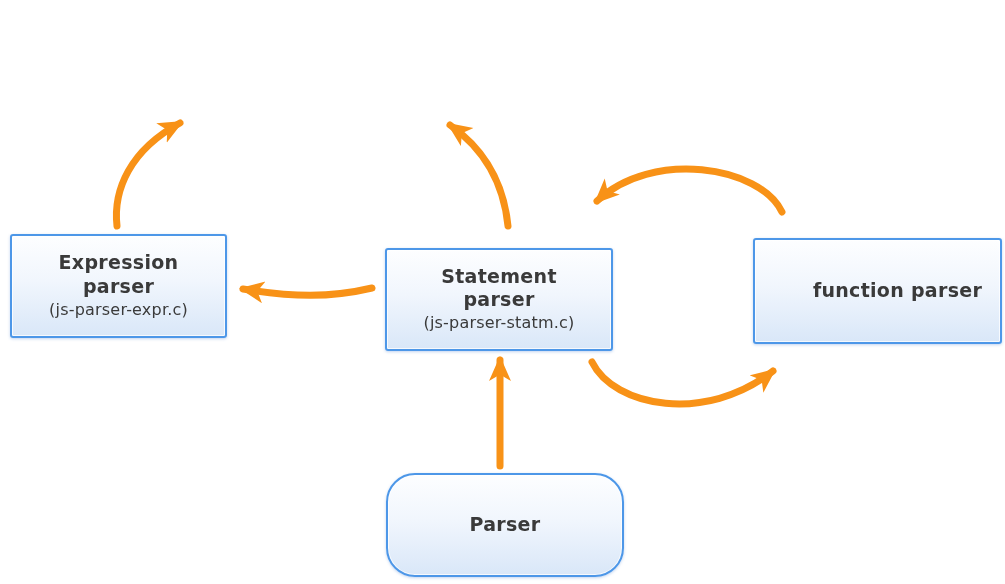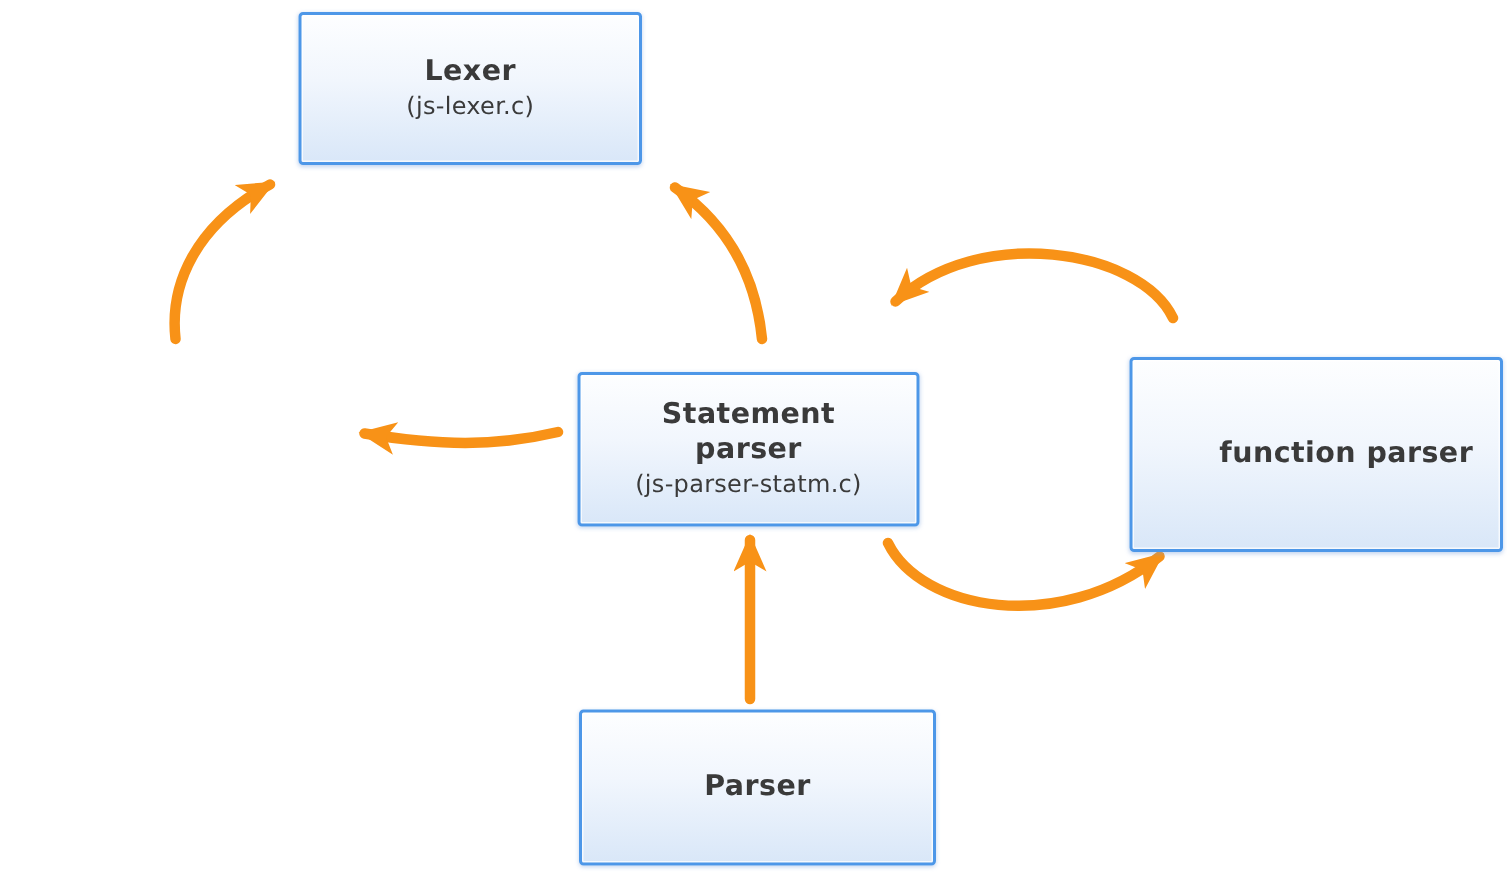--- a/index.html
+++ b/index.html
@@ -54,22 +54,22 @@
     margin-top: 2px;
   }
   
   .node-expression-parser .title,
   .node-statement-parser .title {
     max-width: 140px;
   }
   .node-lexer             { left: 199px; top: 8px;   width: 229px; height: 102px; }
   .node-expression-parser { left: 10px;  top: 234px; width: 217px; height: 104px; }
   .node-statement-parser  { left: 385px; top: 248px; width: 228px; height: 103px; }
-  .node-function-parser   { left: 753px; top: 238px; width: 249px; height: 130px; padding-left: 40px; }
-  .node-parser            { left: 386px; top: 473px; width: 238px; height: 104px; }
+  .node-function-parser   { left: 753px; top: 238px; width: 249px; height: 106px; padding-left: 40px; }
+  .node-parser            { left: 386px; top: 473px; width: 238px; height: 104px; border-radius: 29px; }
 </style>
 </head>
 <body>
 
 <div id="canvas">
 
   <svg class="arrow-layer" viewBox="0 0 1005 584" aria-hidden="true">
     <defs>
       <marker id="ah" markerUnits="userSpaceOnUse" markerWidth="30" markerHeight="26" refX="21" refY="11" orient="auto">
         <path d="M0,0 L25,11 L0,22 L6.5,11 Z" fill="#f89217"></path>
@@ -82,25 +82,25 @@
 
     <path class="edge" d="M372,288 C330,298 292,297 243,289" marker-end="url(#ah)" stroke="#f89217"></path>
 
     <path class="edge" d="M782,212 C760,166 652,149 597,201" marker-end="url(#ah)" stroke="#f89217"></path>
 
     <path class="edge" d="M592,362 C614,407 706,424 773,371" marker-end="url(#ah)" stroke="#f89217"></path>
 
     <path class="edge" d="M500,466 L500,360" marker-end="url(#ah)" stroke="#f89217"></path>
   </svg>
 
-  <div class="node node-lexer">
-    <div class="title">Lexer</div>
-    <div class="subtitle">(js-lexer.c)</div>
+
+  <div class="node node-expression-parser">
+    <div class="title">Expression parser</div>
+    <div class="subtitle">(js-parser-expr.c)</div>
   </div>
-
 
   <div class="node node-statement-parser">
     <div class="title">Statement parser</div>
     <div class="subtitle">(js-parser-statm.c)</div>
   </div>
 
   <div class="node node-function-parser">
     <div class="title">function parser</div>
   </div>
 

